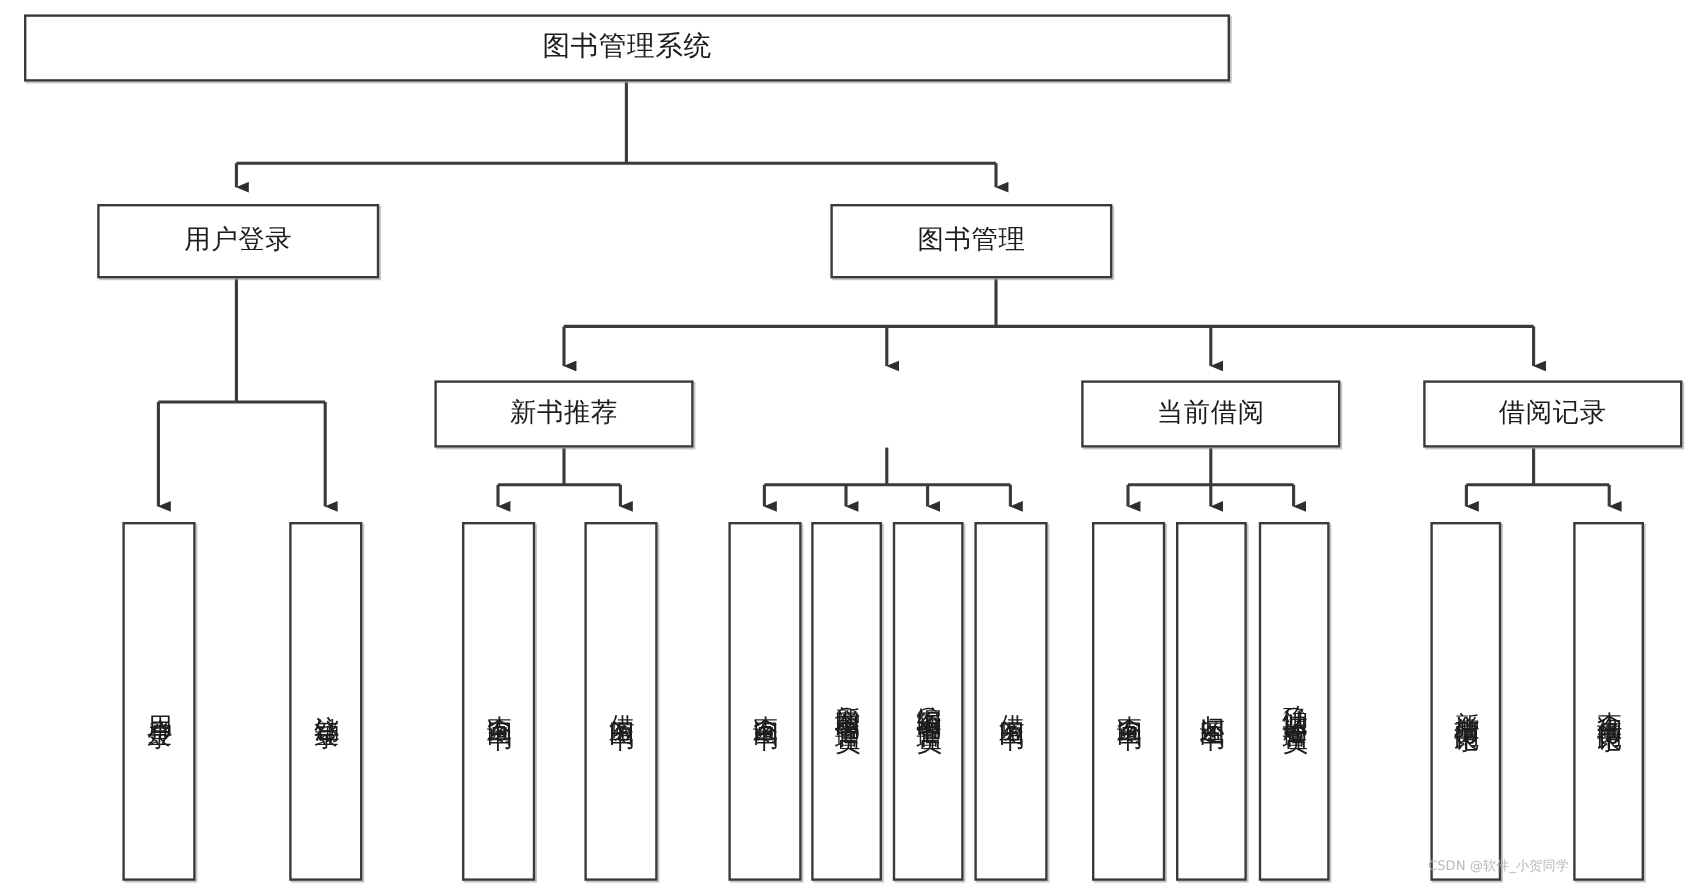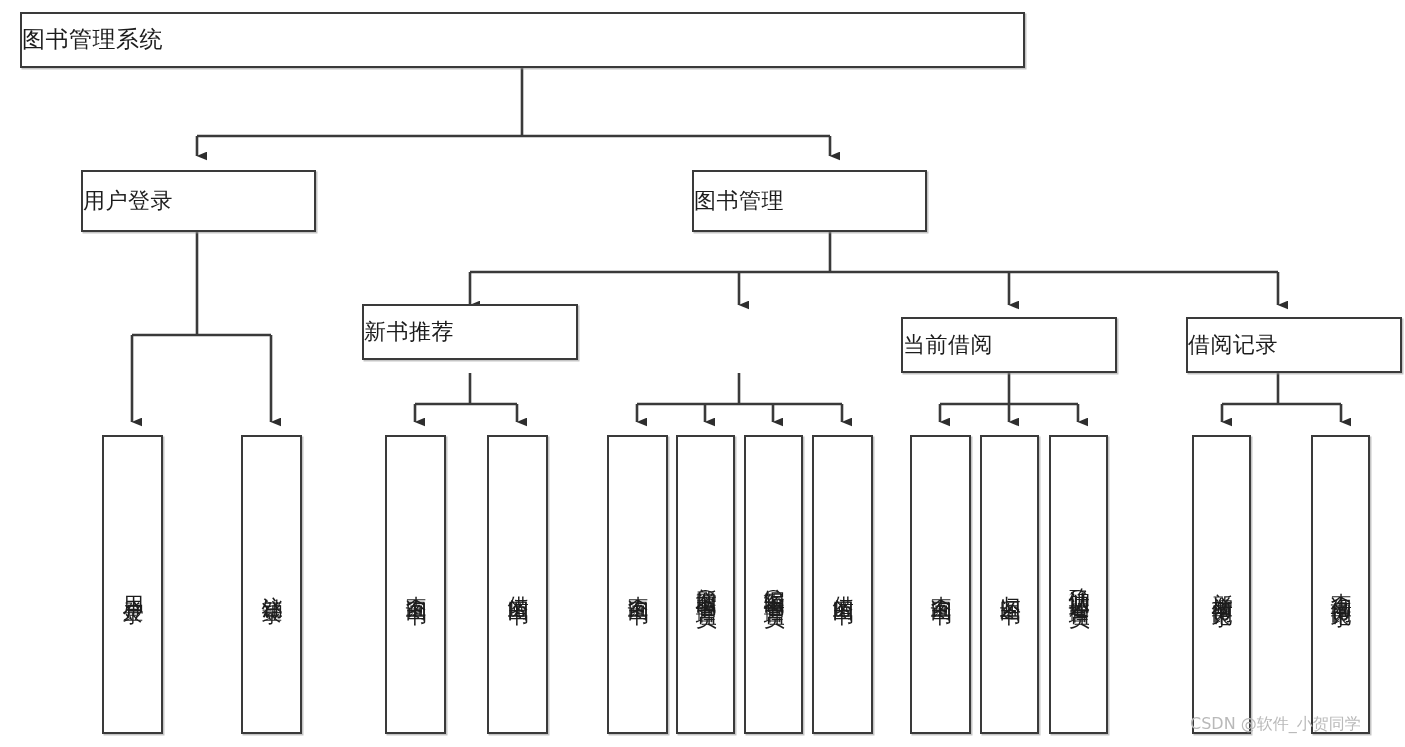--- a/index.html
+++ b/index.html
@@ -26,20 +26,21 @@
     height: 747px;
     pointer-events: none;
   }
   .node {
     position: absolute;
     box-sizing: border-box;
     background: #ffffff;
     border: 2.5px solid #3a3a3a;
     display: flex;
     align-items: center;
+    justify-content: center;
     box-shadow: 1.5px 1.5px 0 rgba(150,150,150,0.55);
   }
   .node .label {
     color: #1c1c1c;
     text-align: center;
     line-height: 1.18;
     letter-spacing: 0.5px;
     white-space: nowrap;
   }
   
@@ -59,21 +60,21 @@
     text-orientation: upright;
     font-size: 21px;
     line-height: 1.22;
     letter-spacing: 3px;
     max-height: 268px;
   }
   .watermark {
     position: absolute;
     left: 1190px;
     top: 714px;
-    font-size: 16px;
+    font-size: 11px;
     color: #b9b9b9;
     font-family: "DejaVu Sans", "Liberation Sans", sans-serif;
     white-space: nowrap;
     user-select: none;
   }
 </style>
 </head>
 <body>
 
 <div id="canvas">
@@ -133,21 +134,21 @@
   </div>
 
   <div class="node horiz" style="left:81px; top:170px; width:235px; height:62px;">
     <span class="label">用户登录</span>
   </div>
 
   <div class="node horiz" style="left:692px; top:170px; width:235px; height:62px;">
     <span class="label">图书管理</span>
   </div>
 
-  <div class="node horiz" style="left:362px; top:304px; width:216px; height:56px;">
+  <div class="node horiz" style="left:362px; top:317px; width:216px; height:56px;">
     <span class="label">新书推荐</span>
   </div>
 
 
   <div class="node horiz" style="left:901px; top:317px; width:216px; height:56px;">
     <span class="label">当前借阅</span>
   </div>
 
   <div class="node horiz" style="left:1170px; top:317px; width:216px; height:56px;margin-left:16px;">
     <span class="label">借阅记录</span>

